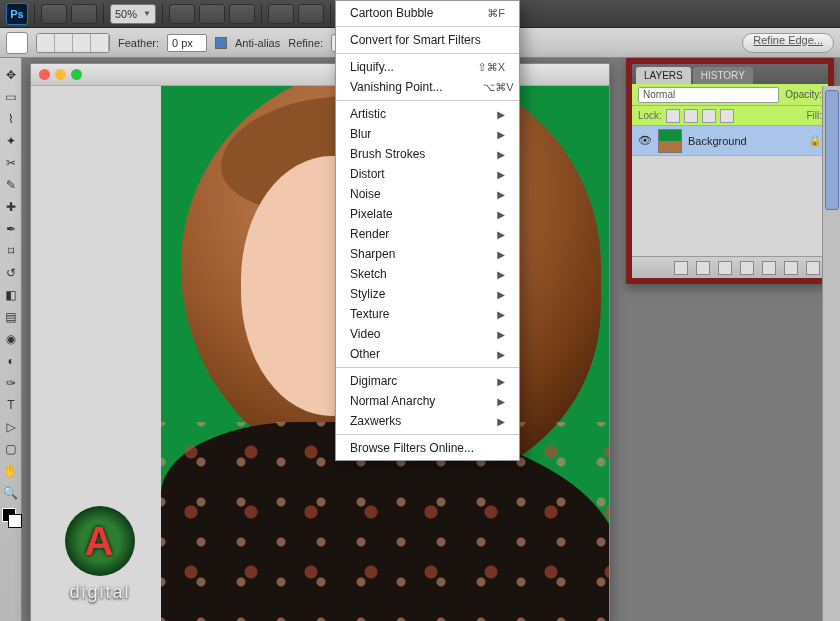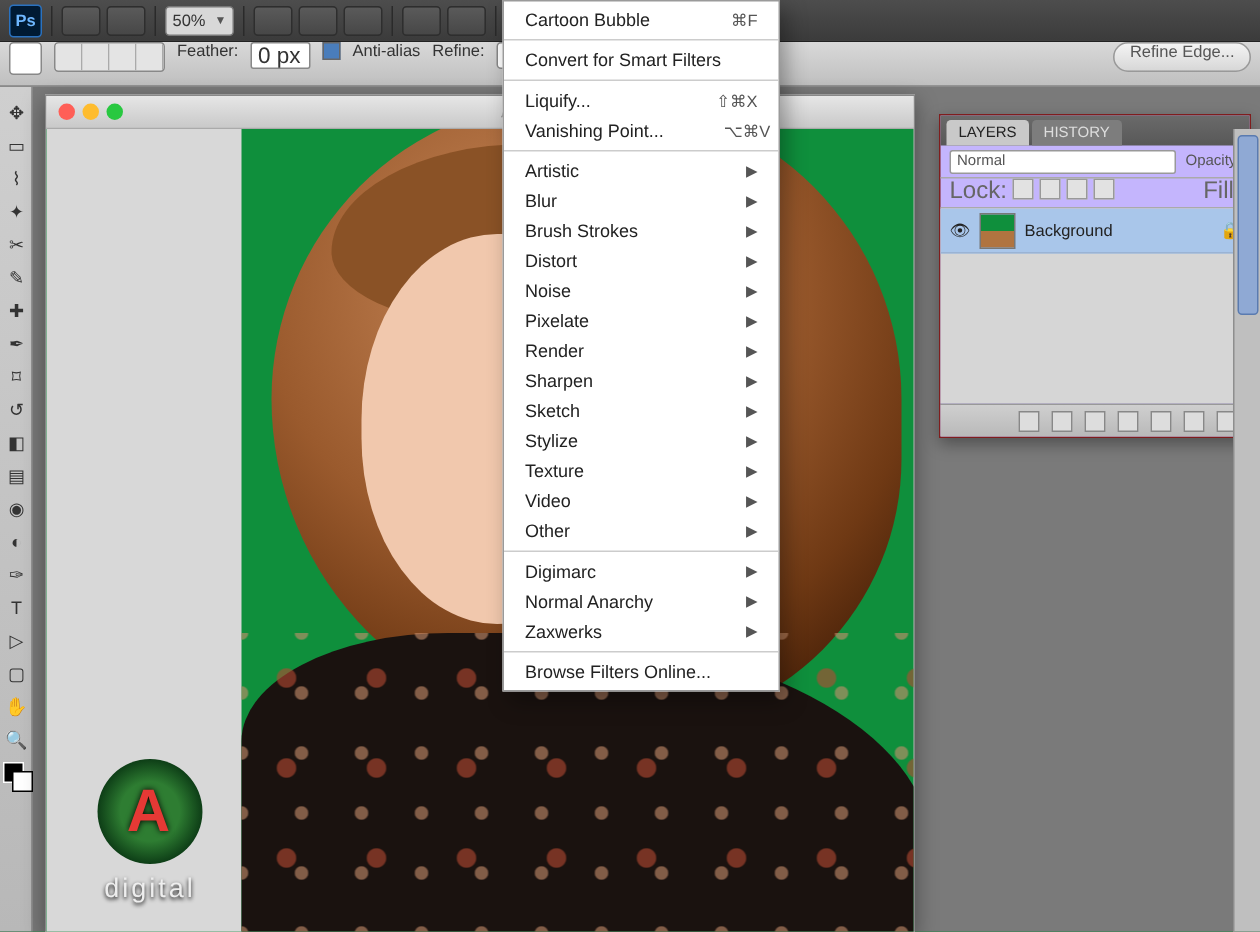--- a/index.html
+++ b/index.html
@@ -7,29 +7,29 @@
 
   
   .app-topbar { height: 28px; background: linear-gradient(#4d4d4d,#3b3b3b); display:flex; align-items:center; padding:0 6px; gap:4px; border-bottom:1px solid #222;}
   .ps-badge { width:22px; height:22px; background:#001a33; border:1px solid #2a72c0; border-radius:3px; display:flex; align-items:center; justify-content:center; color:#6eb7ff; font-size:11px; font-weight:bold;}
   .tb-btn { width:26px; height:20px; background:linear-gradient(#5a5a5a,#474747); border:1px solid #2e2e2e; border-radius:3px;}
   .tb-sep { width:1px; height:20px; background:#2a2a2a; margin:0 2px;}
   .zoom-combo { height:20px; background:#d8d8d8; border:1px solid #777; border-radius:3px; display:flex; align-items:center; padding:0 4px; font-size:11px; color:#333; gap:6px;}
   .zoom-combo .arrow { font-size:8px; color:#555;}
 
   
-  .options-bar { height:30px; background:linear-gradient(#d9d9d9,#bfbfbf); border-bottom:1px solid #8a8a8a; display:flex; align-items:flex-start; padding:0 6px; gap:8px; font-size:11px; color:#333;}
+  .options-bar { height:30px; background:linear-gradient(#d9d9d9,#bfbfbf); border-bottom:1px solid #8a8a8a; display:flex; align-items:center; padding:0 6px; gap:8px; font-size:11px; color:#333;}
   .opt-swatch { width:22px; height:22px; background:#fff; border:1px solid #888; border-radius:3px;}
   .shape-picker { display:flex; gap:0; border:1px solid #888; border-radius:3px; overflow:hidden;}
   .shape-picker div { width:18px; height:18px; background:#e4e4e4; border-right:1px solid #aaa;}
-  .opt-field { height:18px; background:#fff; border:1px solid #888; border-radius:2px; padding:0 4px; font-size:15px; min-width:40px; display:flex; align-items:center;}
+  .opt-field { height:18px; background:#fff; border:1px solid #888; border-radius:2px; padding:0 4px; font-size:11px; min-width:40px; display:flex; align-items:center;}
   .checkbox { width:12px; height:12px; border:1px solid #666; background:#fff;}
   .checkbox.on { background:#4a7dbb;}
   .style-combo { height:18px; background:#fff; border:1px solid #888; border-radius:3px; padding:0 6px; display:flex; align-items:center; font-size:11px;}
-  .refine-btn { height:20px; background:linear-gradient(#f4f4f4,#d7d7d7); border:1px solid #999; border-radius:10px; padding:0 10px; font-size:11px; color:#555;}
+  .refine-btn { height:20px; background:linear-gradient(#f4f4f4,#d7d7d7); border:1px solid #999; border-radius:10px; padding:0 10px; font-size:11px; color:#555;text-decoration:underline;}
 
   
   .workspace { position:absolute; top:58px; left:0; right:0; bottom:0; background:#7a7a7a;}
   .tools-panel { position:absolute; left:0; top:0; width:22px; background:linear-gradient(#cfcfcf,#b8b8b8); height:100%; border-right:1px solid #8a8a8a; display:flex; flex-direction:column; padding-top:6px;}
   .tool { width:20px; height:20px; margin:1px 1px; display:flex; align-items:center; justify-content:center; font-size:12px; color:#333;}
   .tools-swatches { margin-top:4px; position:relative; height:30px;}
   .swatch-a { position:absolute; left:2px; top:0; width:14px; height:14px; background:#000; border:1px solid #fff;}
   .swatch-b { position:absolute; left:8px; top:6px; width:14px; height:14px; background:#fff; border:1px solid #000;}
 
   
@@ -49,27 +49,27 @@
   .portrait .blouse::before { content:""; position:absolute; inset:0; background-image:radial-gradient(circle, #b64a32 6px, transparent 7px), radial-gradient(circle, #c98f6d 4px, transparent 5px); background-size:60px 60px, 40px 40px; background-position:0 0, 20px 20px; opacity:.6;}
 
   
   .menu { position:absolute; top:0; left:335px; width:185px; background:#fff; border:1px solid #9a9a9a; box-shadow:4px 6px 14px rgba(0,0,0,.35); z-index:50; padding:2px 0;}
   .menu .row { height:20px; padding:0 14px; font-size:12px; color:#222; display:flex; align-items:center; justify-content:space-between; white-space:nowrap;gap:40px;}
   .menu .row .sc { font-size:11px; color:#555;}
   .menu .row .sub { font-size:10px; color:#555;}
   .menu hr { border:none; border-top:1px solid #ccc; margin:3px 0;}
 
   
-  .layers-panel { position:absolute; right:6px; top:0; width:208px; background:#c4b5fd; border:1px solid #7f1d1d; box-shadow:0 4px 10px rgba(0,0,0,.35);margin-top:18px;}
+  .layers-panel { position:absolute; right:6px; top:0; width:208px; background:#bef264; border:6px solid #7f1d1d; box-shadow:0 4px 10px rgba(0,0,0,.35);}
   .panel-tabs { height:20px; background:linear-gradient(#6a6a6a,#585858); display:flex; align-items:flex-end; padding:0 4px; gap:2px;}
   .ptab { font-size:10px; color:#ddd; background:#7d7d7d; padding:3px 8px; border-radius:3px 3px 0 0;}
   .ptab.active { background:#c9c9c9; color:#222;}
   .panel-opts { height:22px; display:flex; align-items:center; padding:0 6px; gap:6px; font-size:10px; color:#555; border-bottom:1px solid #aaa;}
   .blend-combo { flex:1; height:16px; background:#fff; border:1px solid #999; border-radius:2px; padding:0 4px; font-size:10px; display:flex; align-items:center;}
-  .lock-row { height:20px; display:flex; align-items:flex-start; padding:0 6px; gap:4px; font-size:16px; color:#666; border-bottom:1px solid #aaa;}
+  .lock-row { height:20px; display:flex; align-items:center; padding:0 6px; gap:4px; font-size:10px; color:#666; border-bottom:1px solid #aaa;}
   .lock-row .ic { width:14px; height:14px; border:1px solid #999; background:#e2e2e2;}
   .layer-list { height:130px; background:#d6d6d6; overflow:auto;}
   .layer-row { height:30px; display:flex; align-items:center; gap:6px; padding:0 6px; background:#a9c6ea; border-bottom:1px solid #9ab3d4; font-size:11px; color:#222;}
   .layer-row .eye { width:14px;}
   .layer-row .thumb { width:24px; height:24px; background:linear-gradient(#0f8f3c 50%, #b07440 50%); border:1px solid #777;}
   .layer-row .lockic { margin-left:auto; font-size:11px;}
   .panel-footer { height:22px; background:linear-gradient(#cfcfcf,#b9b9b9); border-top:1px solid #999; display:flex; align-items:center; justify-content:flex-end; gap:8px; padding:0 8px;}
   .panel-footer .fic { width:14px; height:14px; border:1px solid #888; background:#ddd;}
 
   .panel-scroll { position:absolute; right:0; top:28px; width:18px; height:540px; background:#bfbfbf; border-left:1px solid #8e8e8e;}

